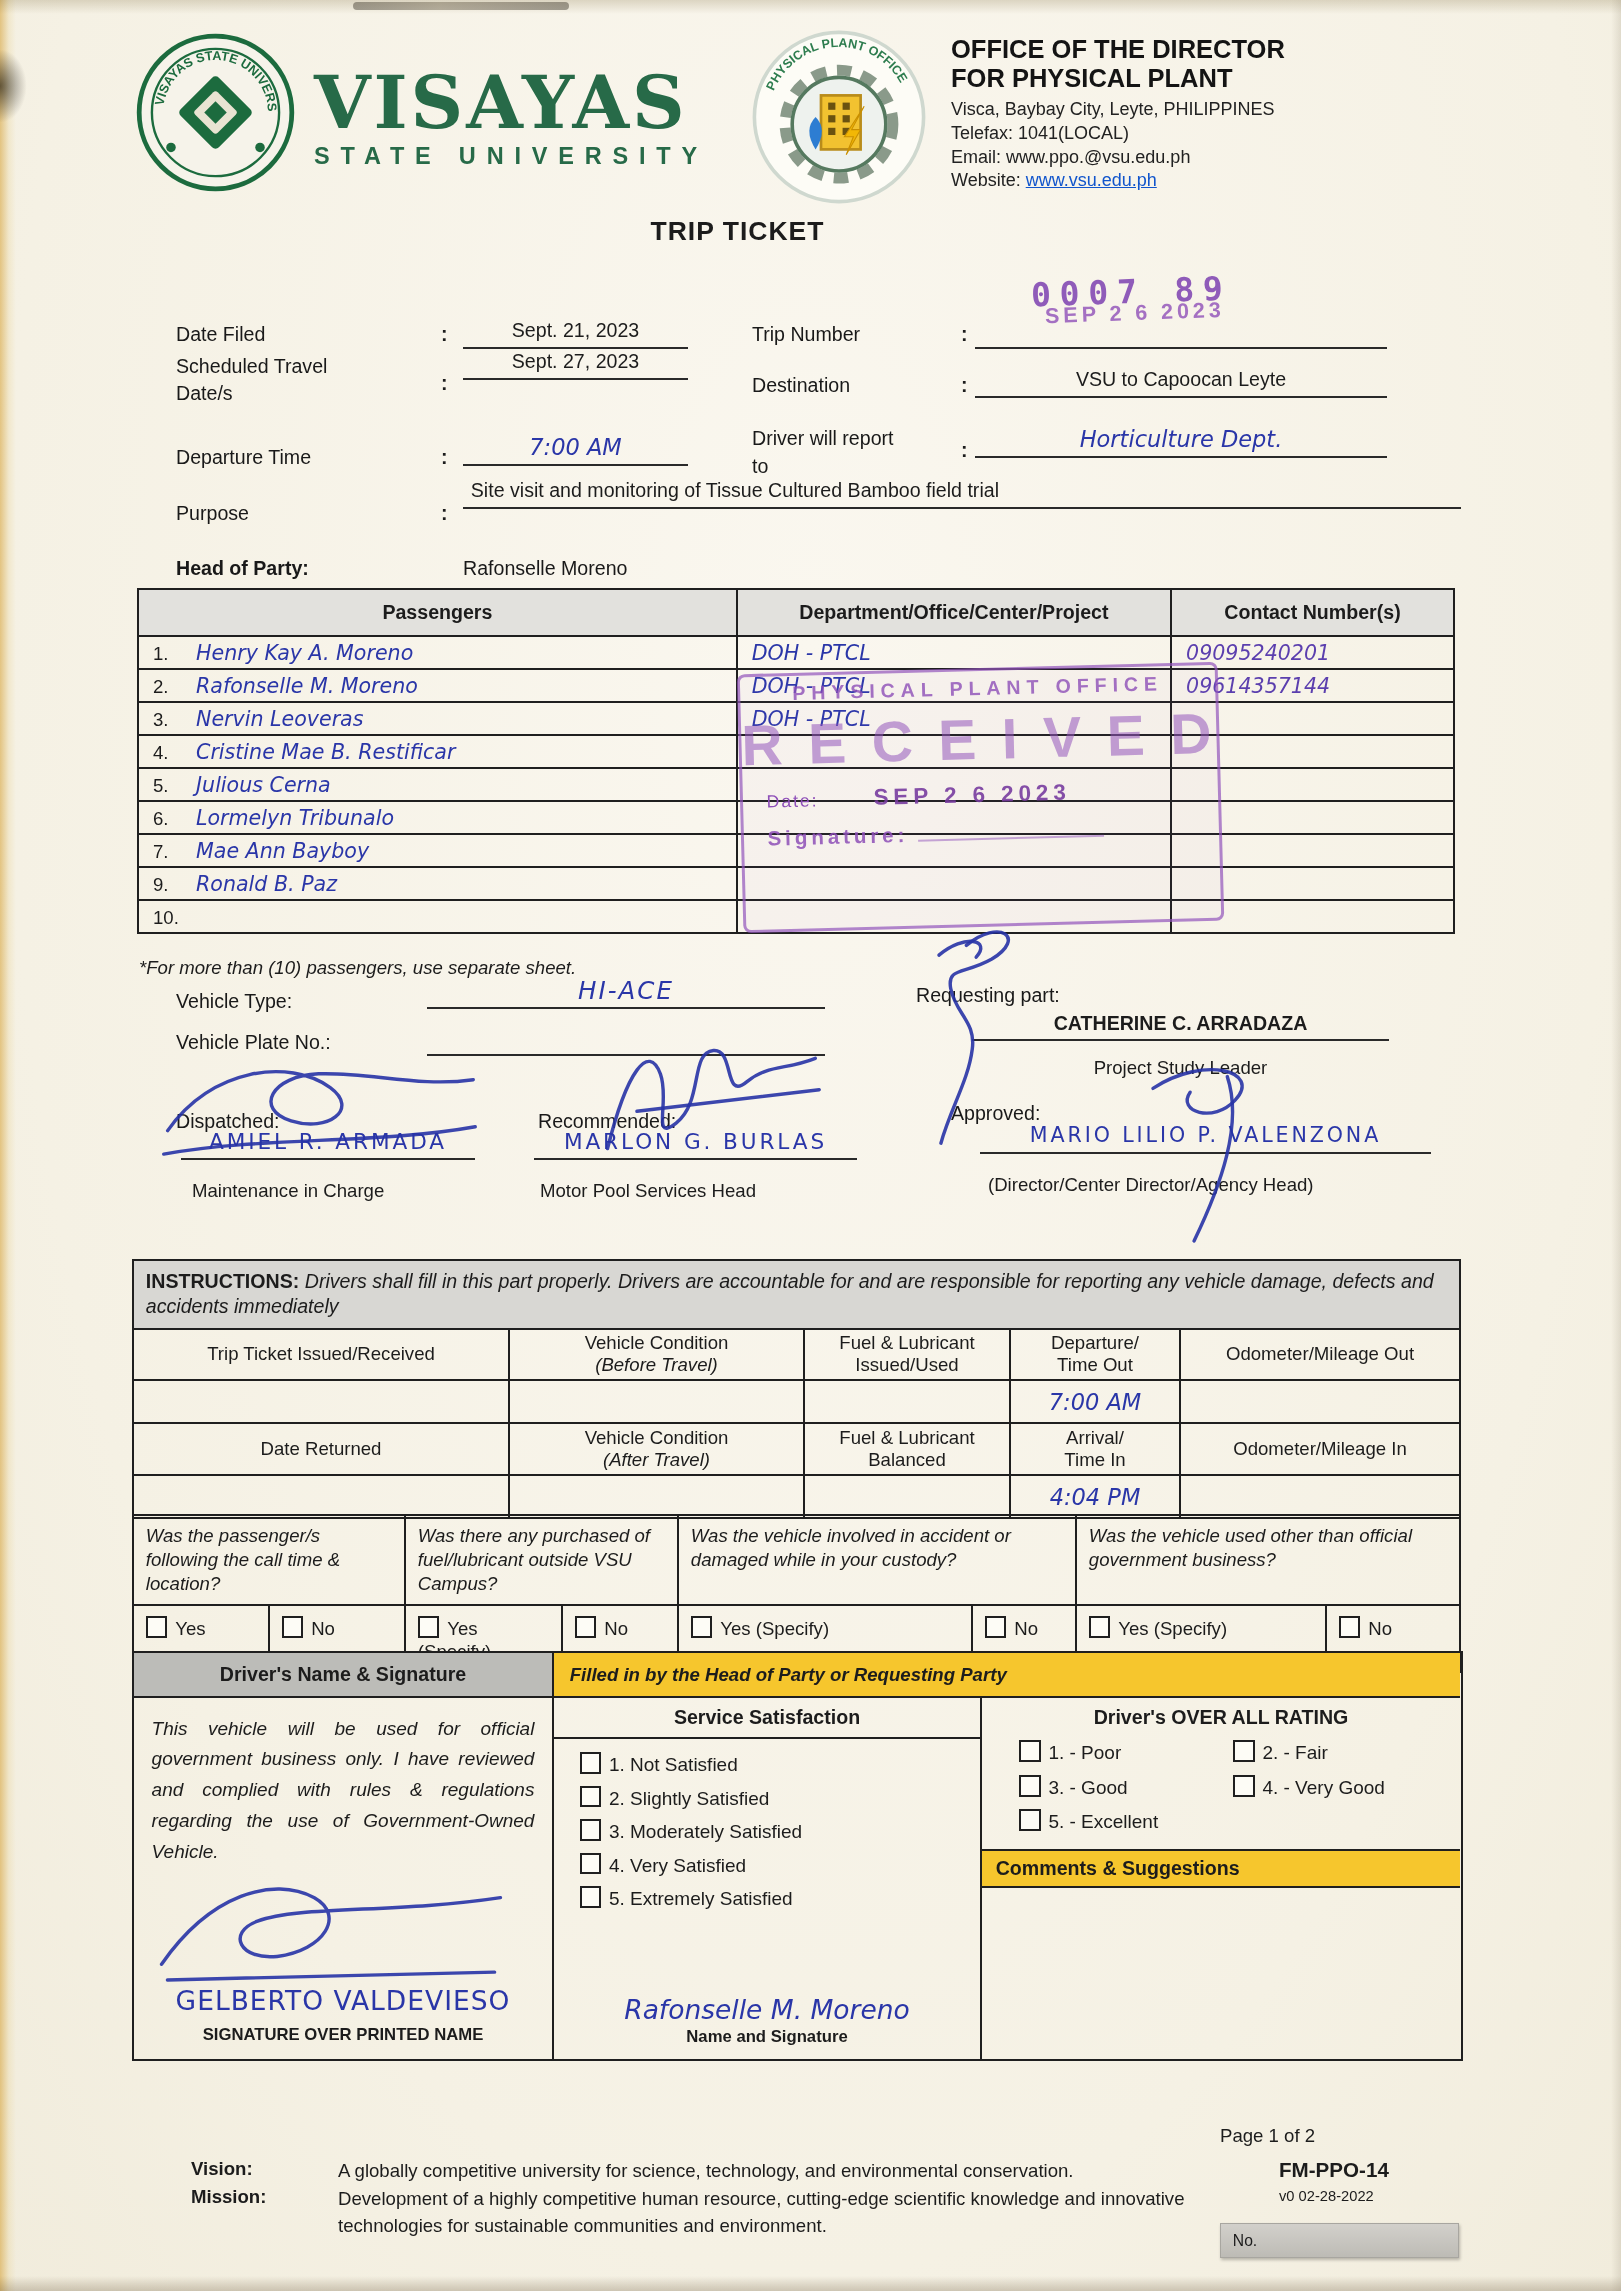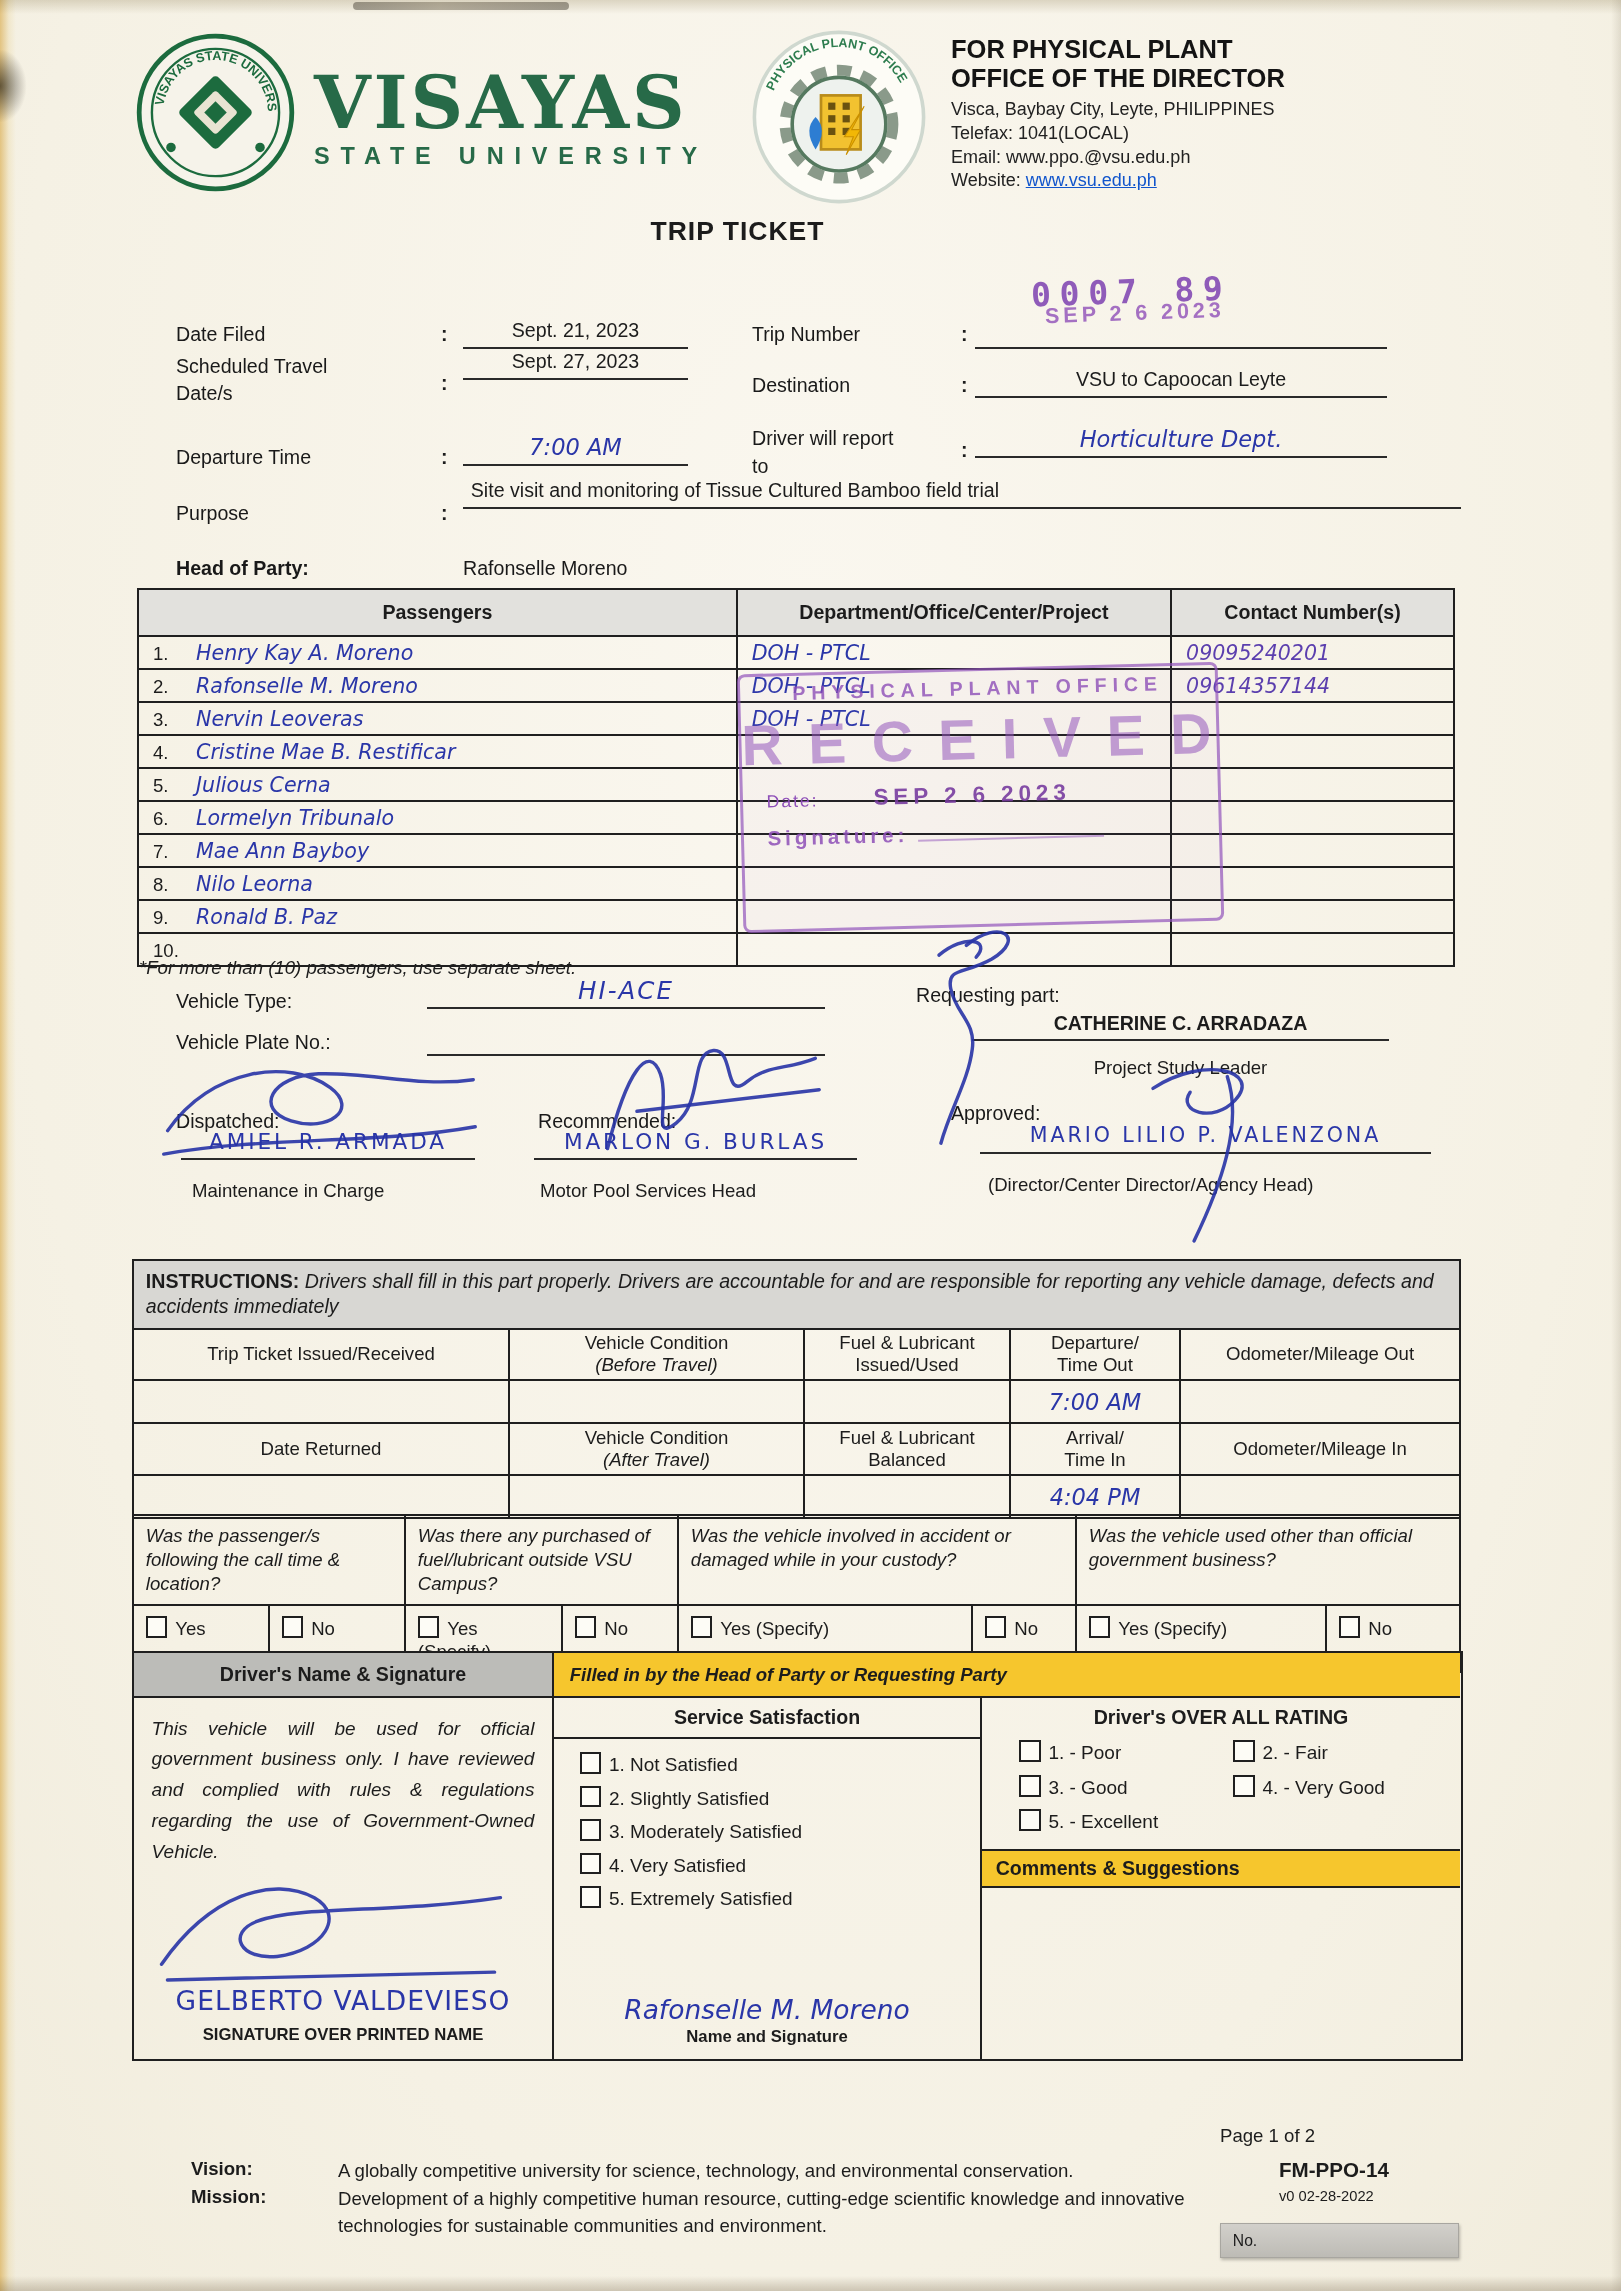--- a/index.html
+++ b/index.html
@@ -164,22 +164,22 @@
           <rect x="44" y="49" width="4" height="4"></rect>
             <rect x="52" y="49" width="4" height="4"></rect>
           <rect x="44" y="56" width="4" height="4"></rect>
             <rect x="52" y="56" width="4" height="4"></rect>
         </g>
         <path d="M37 68 q-7 -11 0 -18 q7 7 0 18z" fill="#2d7dd2"></path>
         <path d="M64 44 l-7 13 h5 l-8 14 l4 -10 h-5 z" fill="#f2b705" stroke="#c98f00" stroke-width="0.6"></path>
       </svg>
     </div>
     <div class="office-block">
+      <div class="office-title">OFFICE OF THE DIRECTOR</div>
       <div class="office-title">FOR PHYSICAL PLANT</div>
-      <div class="office-title">OFFICE OF THE DIRECTOR</div>
       <div class="office-info">
         <div>Visca, Baybay City, Leyte, PHILIPPINES</div>
         <div>Telefax: 1041(LOCAL)</div>
         <div>Email: www.ppo.@vsu.edu.ph</div>
         <div><span>Website: </span><span class="weblink">www.vsu.edu.ph</span></div>
       </div>
     </div>
   </div>
 
   <div class="doc-title">TRIP TICKET</div>
@@ -259,25 +259,20 @@
           <td><span class="hw"></span></td>
           <td><span class="hw hw-v"></span></td>
         </tr>
       <tr>
           <td><span class="pnum">6.</span><span class="hw">Lormelyn Tribunalo</span></td>
           <td><span class="hw"></span></td>
           <td><span class="hw hw-v"></span></td>
         </tr>
       <tr>
           <td><span class="pnum">7.</span><span class="hw">Mae Ann Bayboy</span></td>
-          <td><span class="hw"></span></td>
-          <td><span class="hw hw-v"></span></td>
-        </tr>
-      <tr>
-          <td><span class="pnum">8.</span><span class="hw">Nilo Leorna</span></td>
           <td><span class="hw"></span></td>
           <td><span class="hw hw-v"></span></td>
         </tr>
       <tr>
           <td><span class="pnum">9.</span><span class="hw">Ronald B. Paz</span></td>
           <td><span class="hw"></span></td>
           <td><span class="hw hw-v"></span></td>
         </tr>
       <tr>
           <td><span class="pnum">10.</span><span class="hw"></span></td>

